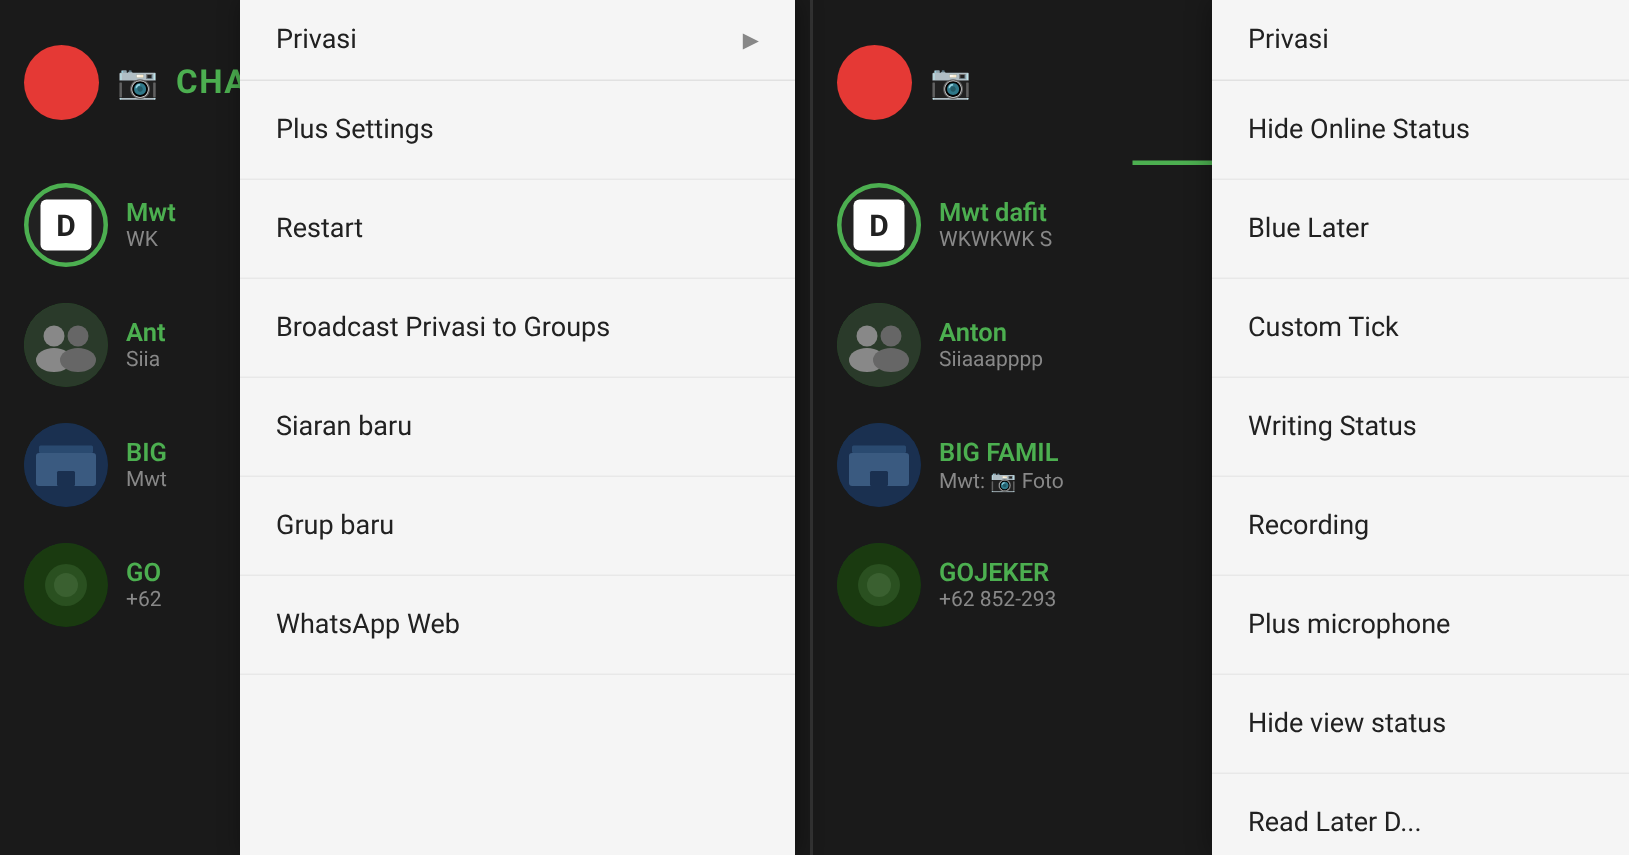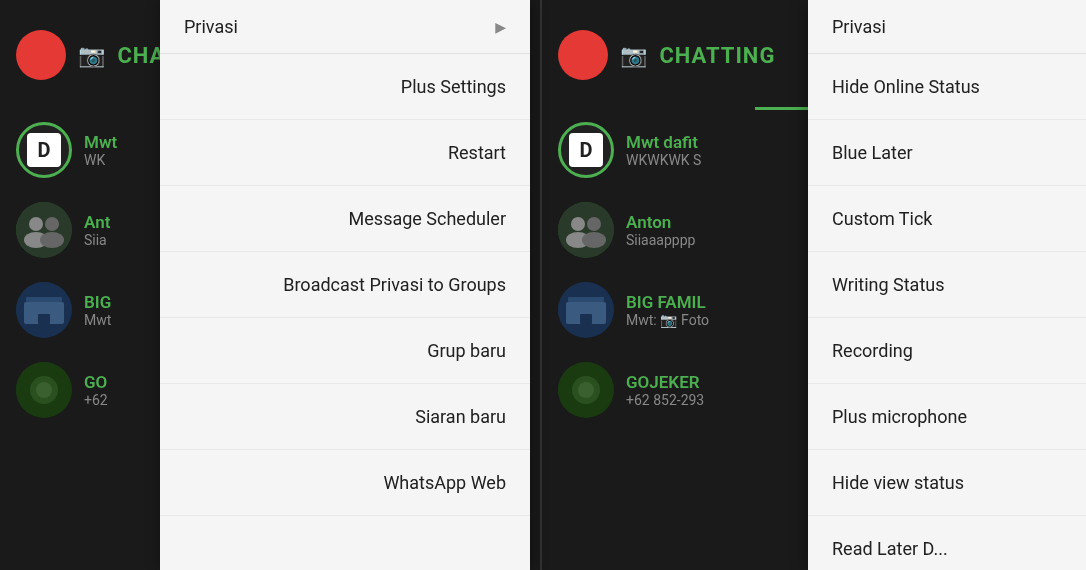--- a/index.html
+++ b/index.html
@@ -114,21 +114,21 @@
     }
 
     .dropdown-item {
       padding: 22px 24px;
       font-size: 18px;
       color: #212121;
       cursor: pointer;
       border-bottom: 1px solid rgba(0,0,0,0.05);
       display: flex;
       align-items: center;
-      justify-content: flex-end;
+      justify-content: flex-start;
     }
 
     .dropdown-item-privasi {
       padding: 16px 24px;
       font-size: 18px;
       color: #212121;
       display: flex;
       align-items: center;
       justify-content: space-between;
       border-bottom: 1px solid rgba(0,0,0,0.08);
@@ -287,45 +287,41 @@
       <span>Privasi</span>
       <span class="arrow-icon">▶</span>
     </div>
     <div class="dropdown-item">
       <span>Plus Settings</span>
     </div>
     <div class="dropdown-item">
       <span>Restart</span>
     </div>
     <div class="dropdown-item">
-      <span>Message Scheduler</span>
-    </div>
-    <div class="dropdown-item">
       <span>Broadcast Privasi to Groups</span>
     </div>
     <div class="dropdown-item">
+      <span>Siaran baru</span>
+    </div>
+    <div class="dropdown-item">
       <span>Grup baru</span>
-    </div>
-    <div class="dropdown-item">
-      <span>Siaran baru</span>
     </div>
     <div class="dropdown-item">
       <span>WhatsApp Web</span>
     </div>
   </div>
 </div>
 
 <div class="panel-divider"></div>
 
 <div class="right-panel">
 
   <div class="header-bar">
     <div class="header-avatar-red"></div>
     <span style="color:#4caf50; font-size:22px;">📷</span>
-    <span class="header-title">CHATTING</span>
     <div class="header-underline"></div>
   </div>
 
   <div class="chat-list">
 
     <div class="chat-item">
       <div class="d-letter">
         <div class="d-inner">D</div>
       </div>
       <div class="chat-info">

